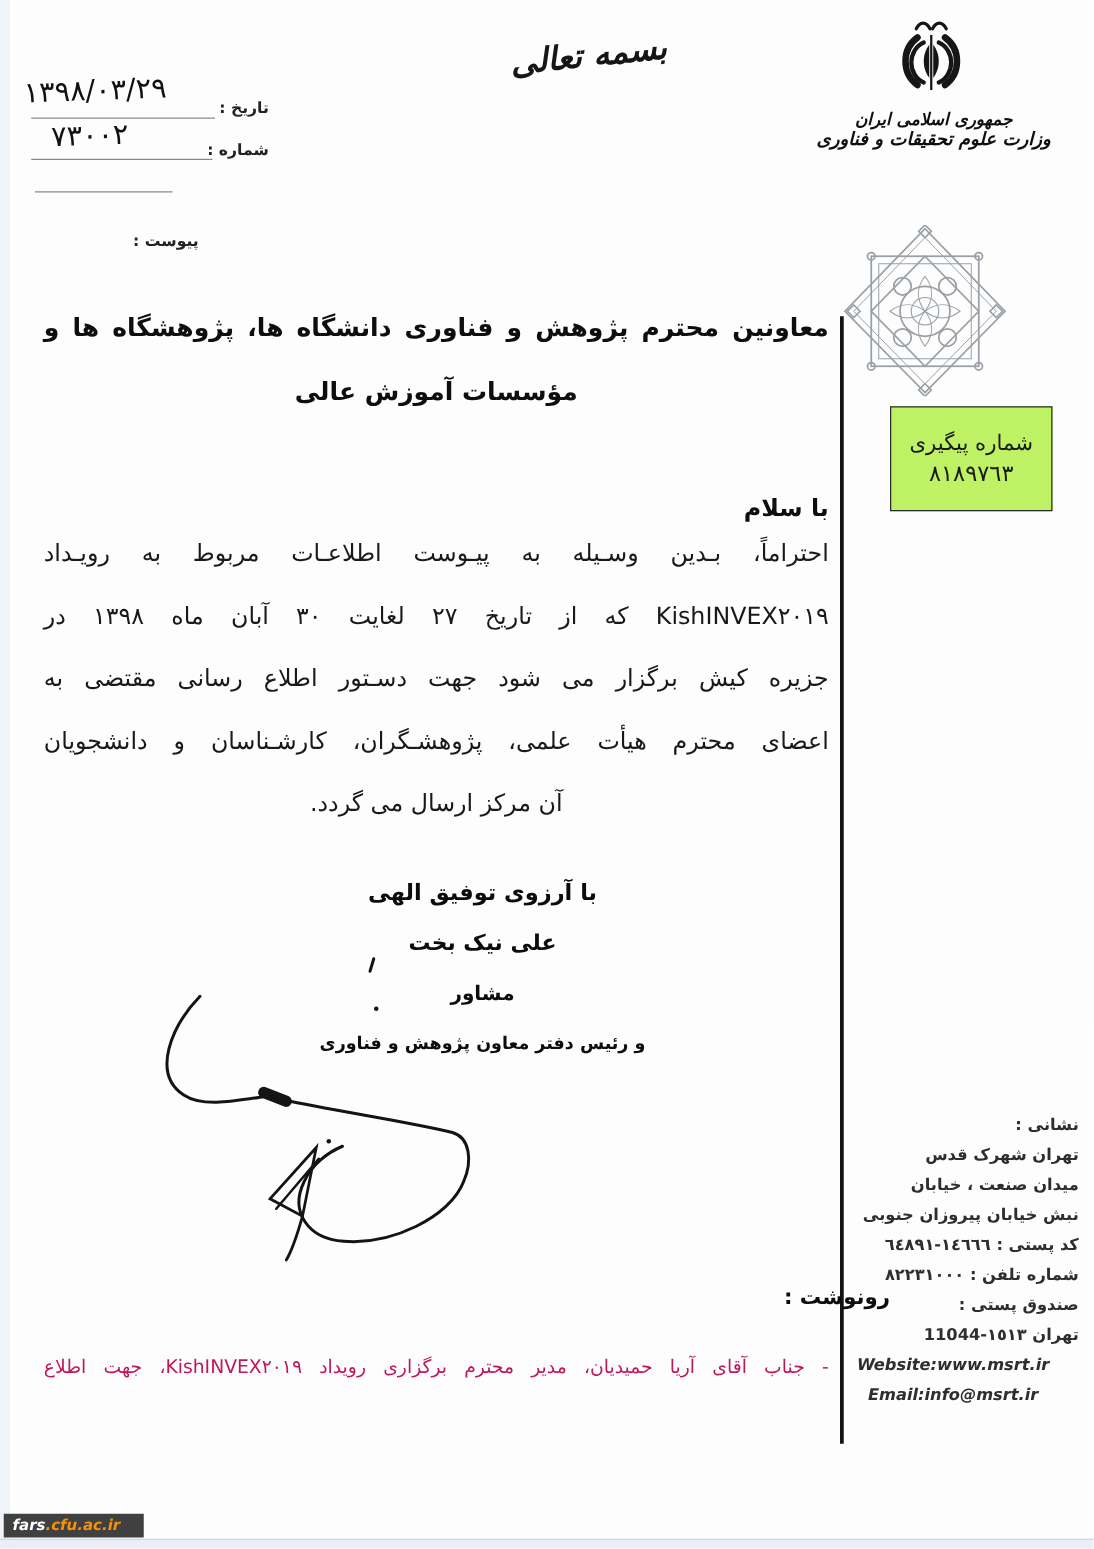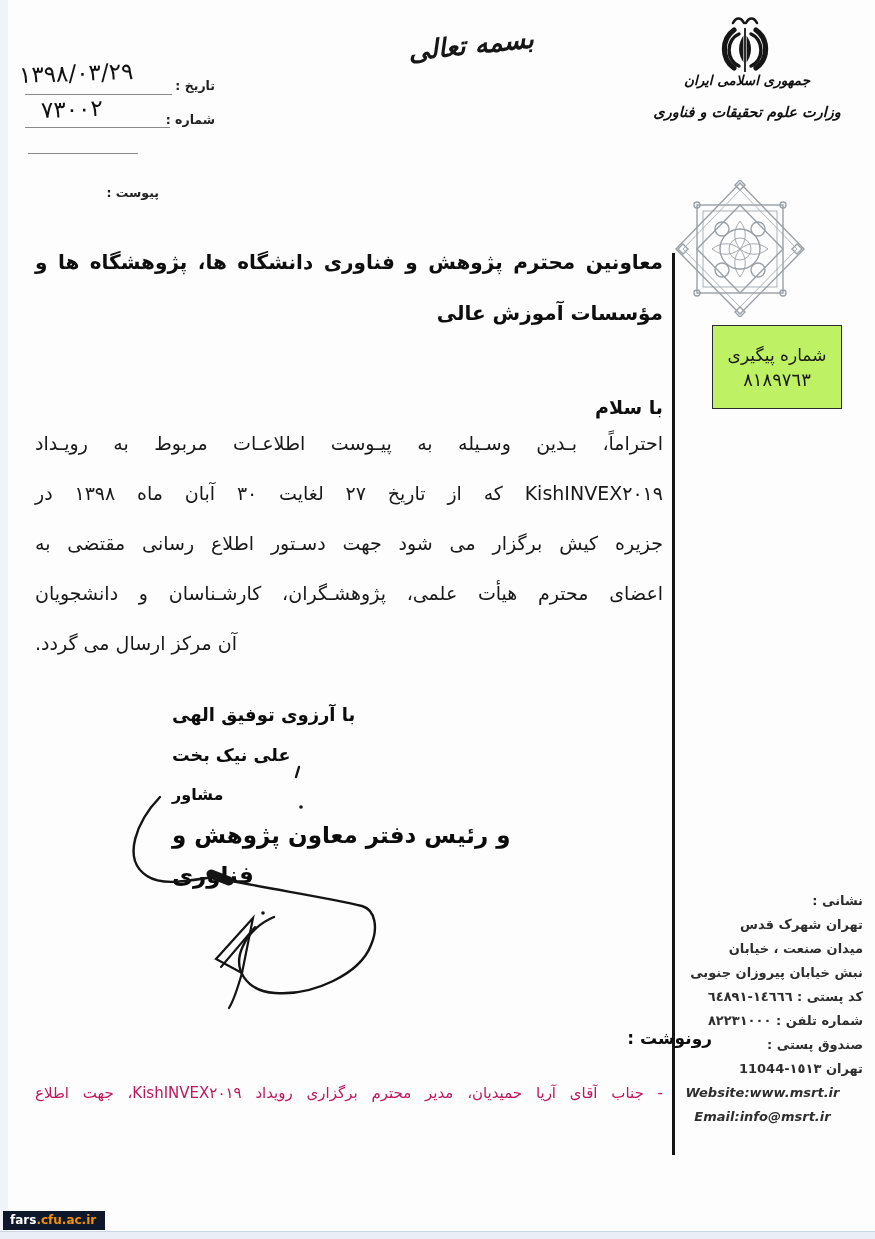--- a/index.html
+++ b/index.html
@@ -14,69 +14,69 @@
   .meta-label{position:absolute;font-size:12.5px;font-weight:bold;color:#222;direction:rtl;white-space:nowrap;}
   .meta-value{position:absolute;font-size:23px;color:#111;white-space:nowrap;transform:rotate(-2deg);}
   .meta-line{position:absolute;height:0;border-bottom:1.5px solid #8a8a8a;}
 
   
   .bismillah{position:absolute;left:408px;top:30px;font-size:26px;font-weight:bold;font-style:italic;
     transform:rotate(-6deg);direction:rtl;color:#161616;}
 
   
   .emblem-svg{position:absolute;left:716px;top:16px;}
-  .emblem-country{position:absolute;left:667px;top:72px;width:160px;text-align:center;
+  .emblem-country{position:absolute;left:667px;top:88px;width:160px;text-align:center;
     font-size:13.5px;font-weight:bold;font-style:italic;direction:rtl;color:#101010;}
   .emblem-ministry{position:absolute;left:652px;top:104px;width:190px;text-align:center;
     font-size:14.5px;font-weight:bold;font-style:italic;direction:rtl;color:#101010;}
 
   .ornament{position:absolute;left:673px;top:180px;}
 
   .tracking-box{
     position:absolute;left:712px;top:325px;width:128px;height:82px;border:1.5px solid #2a2a2a;
     display:flex;flex-direction:column;align-items:center;justify-content:center;gap:4px;
     direction:rtl;background:#bef264;
   }
   .tracking-box .tl{font-size:17px;color:#1a1a1a;white-space:nowrap;}
   .tracking-box .tn{font-size:18px;color:#1a1a1a;letter-spacing:1px;}
 
   .vrule{position:absolute;left:672px;top:253px;width:3px;height:902px;background:#141414;}
 
   
   .recipient{position:absolute;left:35px;top:237px;width:628px;direction:rtl;
     font-size:20px;font-weight:bold;line-height:51px;color:#0e0e0e;}
   .recipient .l1{text-align:justify;text-align-last:justify;}
-  .recipient .l2{text-align:right;}
+  .recipient .l2{text-align:center;}
   .salutation{position:absolute;left:35px;top:376px;width:628px;direction:rtl;text-align:right;
     font-size:19px;font-weight:bold;color:#0e0e0e;margin-top:20px;}
   .body-text{position:absolute;left:35px;top:418px;width:628px;direction:rtl;
     font-size:19px;line-height:50px;color:#191919;}
   .body-text .just{text-align:justify;text-align-last:justify;}
-  .body-text .last{text-align:left;}
-
-  .sig-block{position:absolute;left:172px;top:695px;width:400px;direction:rtl;text-align:left;
+  .body-text .last{text-align:center;}
+
+  .sig-block{position:absolute;left:186px;top:695px;width:400px;direction:rtl;text-align:center;
     font-weight:bold;color:#0c0c0c;line-height:40px;}
   .sig-block .s1{font-size:18px;}
   .sig-block .s2{font-size:17.5px;}
   .sig-block .s3{font-size:16px;}
-  .sig-block .s4{font-size:23px;}
+  .sig-block .s4{font-size:14px;}
   .sig-svg{position:absolute;left:115px;top:755px;}
 
   .cc-label{position:absolute;right:163px;top:1028px;direction:rtl;font-size:17px;font-weight:bold;color:#0d0d0d;white-space:nowrap;}
   .cc-line{position:absolute;left:35px;top:1084px;width:628px;direction:rtl;
     font-size:15px;color:#be185d;text-align:justify;text-align-last:justify;}
 
   
   .address{position:absolute;left:662px;top:889px;width:201px;direction:rtl;text-align:right;
     font-size:13px;font-weight:bold;color:#2e2e2e;line-height:24px;}
   .address .latin{font-style:italic;text-align:center;direction:ltr;}
   .num{direction:ltr;unicode-bidi:isolate;display:inline-block;}
 
-  .watermark{position:absolute;left:3px;top:1211px;background:#0f172a;color:#fff;
-    font-size:12px;font-weight:bold;padding:2px 9px 3px 7px;white-space:nowrap;}
+  .watermark{position:absolute;left:3px;top:1211px;background:#404040;color:#fff;
+    font-size:12px;font-weight:bold;font-style:italic;padding:2px 19px 3px 7px;white-space:nowrap;}
   .watermark .wm2{color:#f39208;}
 </style>
 </head>
 <body>
 
 <div class="page">
   <div class="edge-left"></div>
 
   <div class="meta-value" style="right:742px;top:60px;">١٣٩٨/٠٣/٢٩</div>
   <div class="meta-label" style="right:660px;top:78px;">تاریخ :</div>

